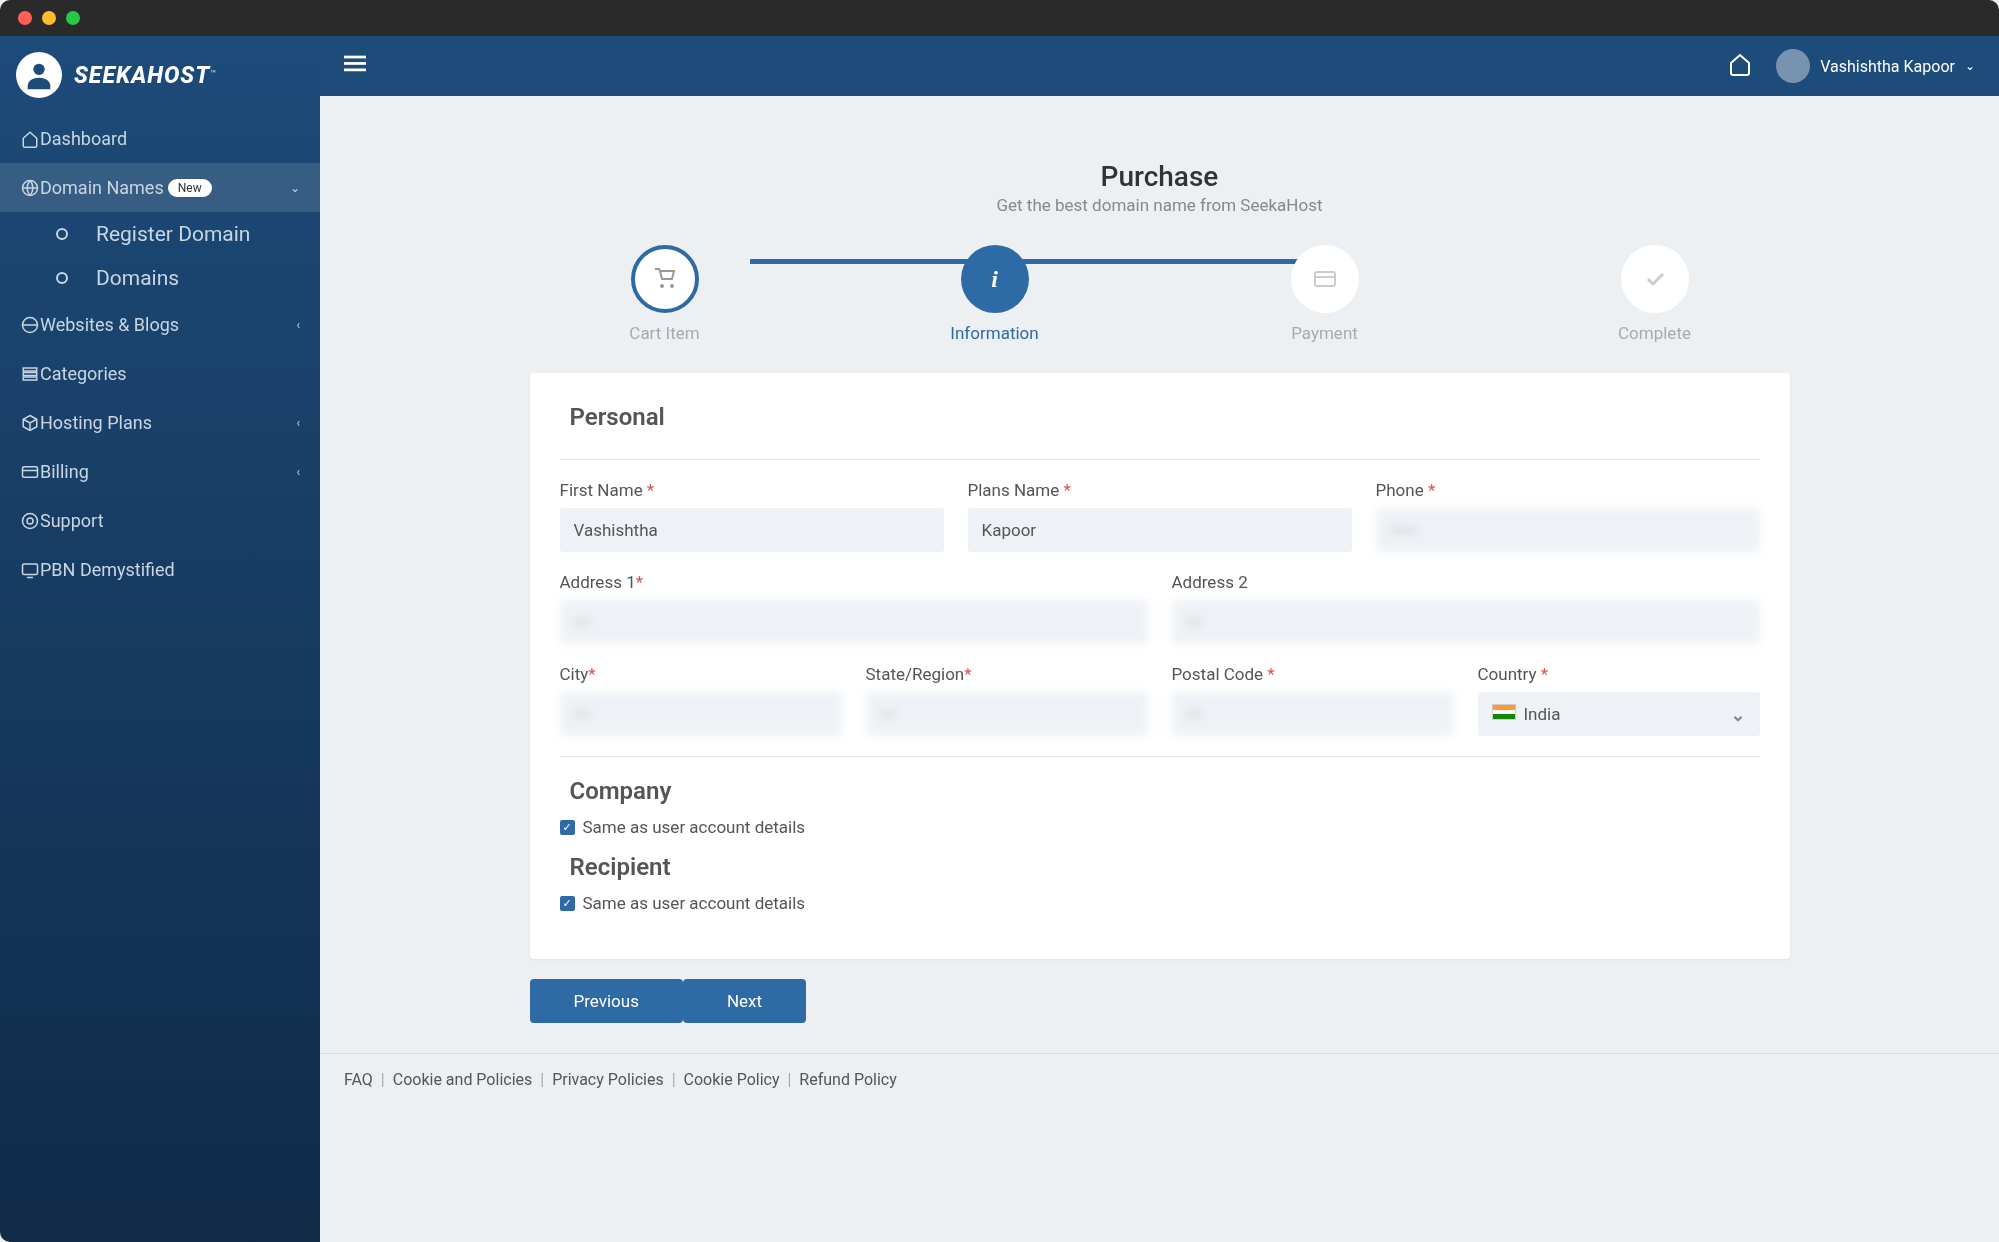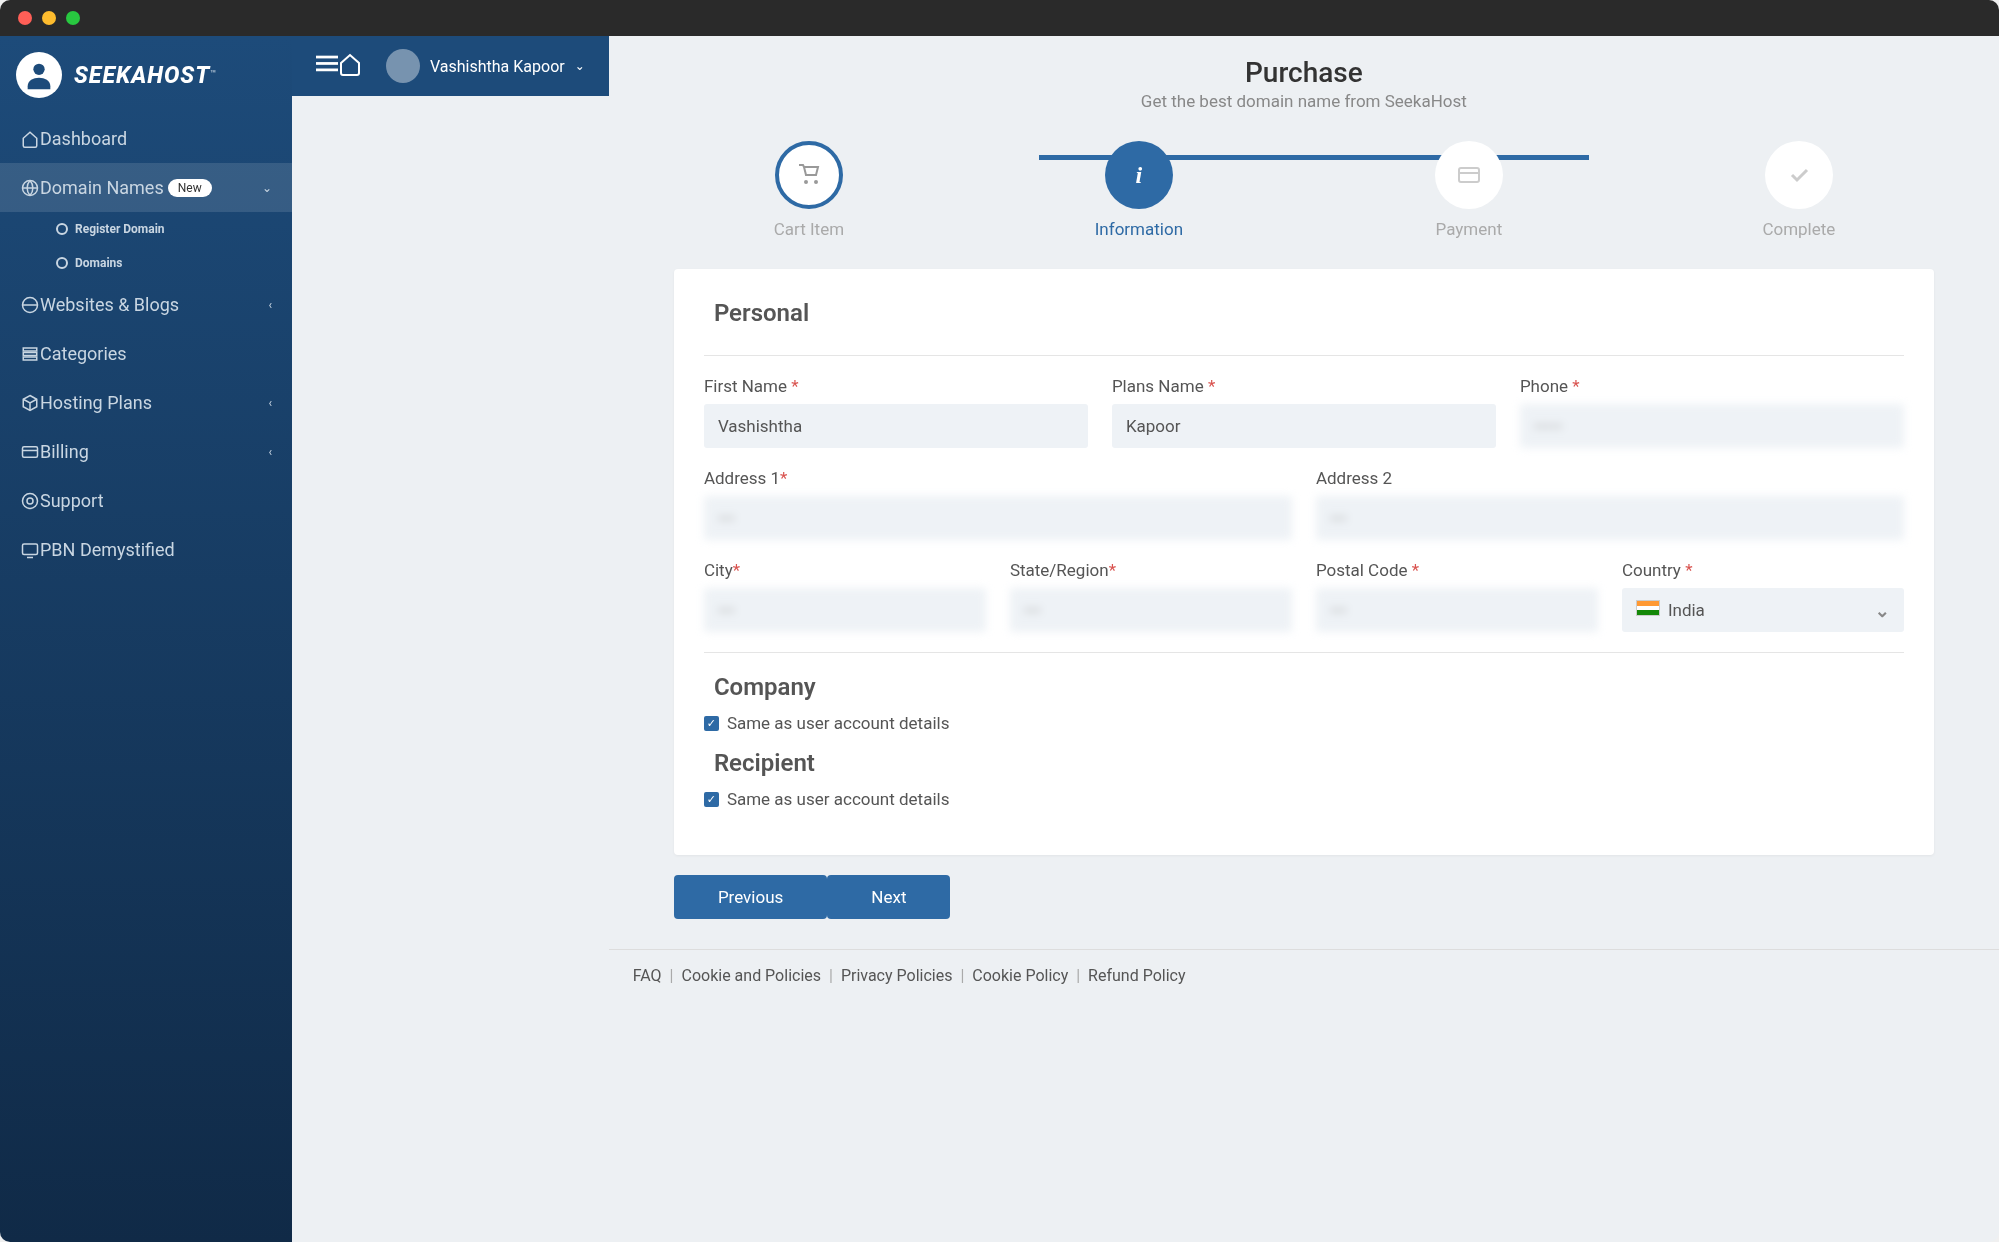--- a/index.html
+++ b/index.html
@@ -34,21 +34,21 @@
       border-radius: 50%;
     }
     .dot-red { background: #ff5f57; }
     .dot-yellow { background: #febc2e; }
     .dot-green { background: #28c840; }
     .app-container {
       display: flex;
       height: calc(100% - 36px);
     }
     .sidebar {
-      width: 292px;
+      width: 320px;
       background: linear-gradient(180deg, #1d4b7a 0%, #102a47 100%);
       color: #c9d6e2;
       flex-shrink: 0;
       position: relative;
     }
     .brand {
       height: 78px;
       display: flex;
       align-items: center;
       padding-left: 16px;
@@ -99,39 +99,39 @@
     .nav-badge {
       background: #fff;
       color: #333;
       font-size: 12px;
       padding: 2px 10px;
       border-radius: 10px;
       margin-left: 4px;
     }
     .nav-sub {
       padding: 10px 20px 10px 56px;
-      font-size: 12px;
-      display: flex;
-      align-items: center;
-      gap: 7px;
+      font-size: 21px;
+      display: flex;
+      align-items: center;
+      gap: 28px;
       cursor: pointer;
-      font-weight: bold;
     }
     .nav-sub .circ {
       width: 12px;
       height: 12px;
       border: 2px solid #c9d6e2;
       border-radius: 50%;
       display: inline-block;
     }
     .main-area {
       flex: 1;
       display: flex;
-      flex-direction: row;
+      flex-direction: column;
       background: #edf0f3;
+      gap: 44px;
     }
     .topbar {
       height: 60px;
       background: #1d4b7a;
       display: flex;
       align-items: center;
       padding: 0 24px;
       color: #fff;
     }
     .hamburger {

